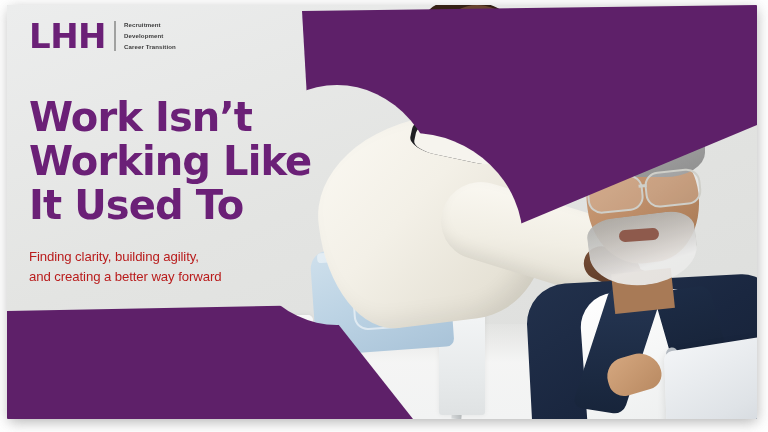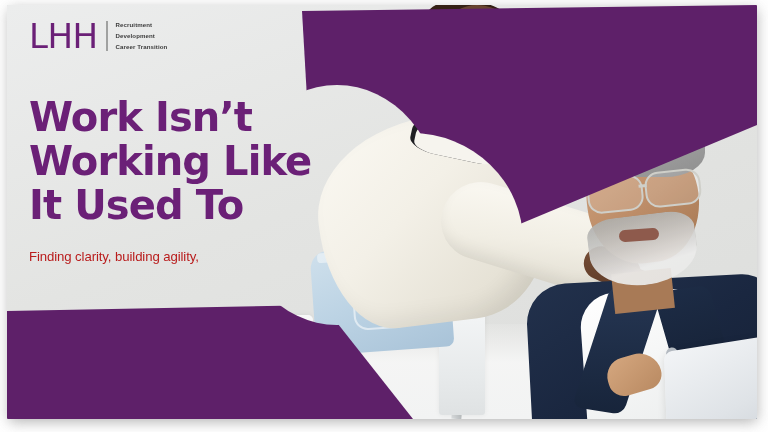--- a/index.html
+++ b/index.html
@@ -246,21 +246,21 @@
   }
 
   
   .swoosh{position:absolute;inset:0;width:750px;height:414px;}
 
   
   .copy{position:absolute;left:22px;top:14px;width:320px;}
 
   .logo{display:flex;align-items:center;gap:8px;margin-bottom:42px;}
   .logo-mark{
-    font-size:34px;line-height:1;font-weight:400;letter-spacing:-.5px;
+    font-size:34px;line-height:1;font-weight:700;letter-spacing:-.5px;
     font-family:"DejaVu Sans","Liberation Sans",sans-serif;
   }
   .logo-rule{width:2px;height:30px;background:#8d8f8d;opacity:.8;}
   .logo-tag{
     display:flex;flex-direction:column;gap:1px;
     font-size:6.1px;line-height:1.62;font-weight:700;color:#3b3b3b;
     letter-spacing:.1px;
   }
 
   .headline{
@@ -370,18 +370,19 @@
       </div>
 
       <h1 class="headline" style="color:#6B2077">
         <span>Work Isn’t</span>
         <span>Working Like</span>
         <span>It Used To</span>
       </h1>
 
       <div class="subhead">
         <span>Finding clarity, building agility,</span>
+        <span>and creating a better way forward</span>
       </div>
 
     </div>
 
   </div>
 </div>
 
 </body></html>

